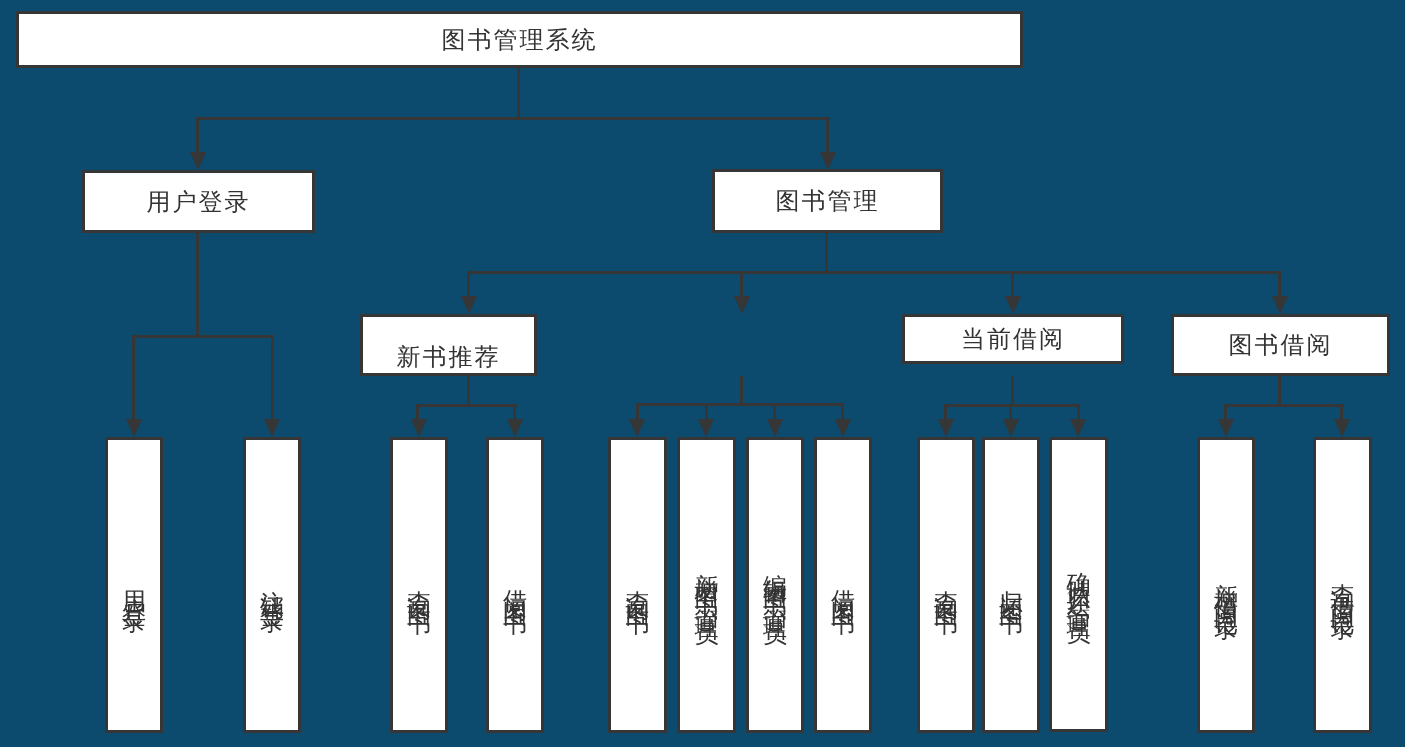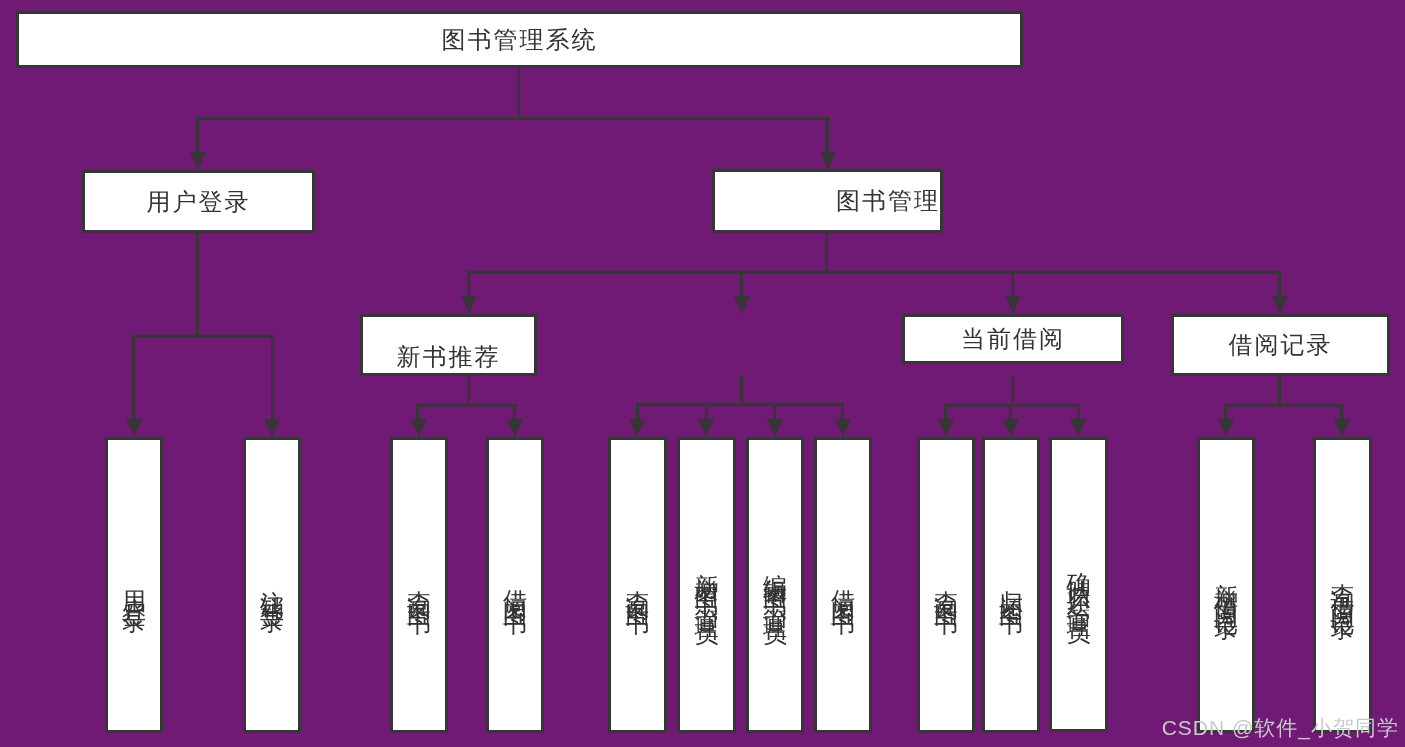--- a/index.html
+++ b/index.html
@@ -1,18 +1,18 @@
 <!DOCTYPE html>
 <html><head>
 <meta charset="utf-8">
 <title>Diagram</title>
 <style>
   html,body{margin:0;padding:0;background:#ffffff;}
   .canvas{
-    position:relative;width:1405px;height:747px;background:#701a75;overflow:hidden;
+    position:relative;width:1405px;height:747px;background:#0c4a6e;overflow:hidden;
     font-family:"Liberation Sans","DejaVu Sans",sans-serif;color:#333333;
   }
   .box{
     position:absolute;box-sizing:border-box;border:3px solid #363636;background:#ffffff;
     display:flex;align-items:center;justify-content:center;
     font-size:24px;letter-spacing:2px;color:#333333;white-space:nowrap;
   }
   .vbox{
     position:absolute;box-sizing:border-box;border:3px solid #363636;background:#ffffff;
     display:flex;align-items:center;justify-content:center;
@@ -45,21 +45,21 @@
   <div class="vline" style="left:517px;top:68px;height:52px;"></div>
   <div class="hline" style="left:197px;top:117px;width:633px;"></div>
   <div class="vline" style="left:196px;top:117px;height:36px;"></div>
   <div class="arrow" style="left:190px;top:152px;"></div>
   <div class="vline" style="left:826px;top:117px;height:36px;"></div>
   <div class="arrow" style="left:820px;top:152px;"></div>
 
   <div class="box" style="left:82px;top:170px;width:233px;height:63px;">
     <span>用户登录</span>
   </div>
-  <div class="box" style="left:712px;top:169px;width:231px;height:64px;justify-content:flex-end;">
+  <div class="box" style="left:712px;top:169px;width:231px;height:64px;">
     <span>图书管理</span>
   </div>
 
   <div class="vline" style="left:196px;top:233px;height:105px;"></div>
   <div class="hline" style="left:132px;top:335px;width:142px;"></div>
   <div class="vline" style="left:132px;top:335px;height:86px;"></div>
   <div class="arrow" style="left:126px;top:419px;"></div>
   <div class="vline" style="left:271px;top:335px;height:86px;"></div>
   <div class="arrow" style="left:264px;top:419px;"></div>
 
@@ -74,21 +74,21 @@
   <div class="vline" style="left:1278px;top:271px;height:27px;"></div>
   <div class="arrow" style="left:1272px;top:296px;"></div>
 
   <div class="box" style="left:360px;top:314px;width:177px;height:62px;align-items:flex-end;">
     <span>新书推荐</span>
   </div>
   <div class="box" style="left:902px;top:314px;width:222px;height:50px;">
     <span>当前借阅</span>
   </div>
   <div class="box" style="left:1171px;top:314px;width:219px;height:62px;">
-    <span>借阅记录</span>
+    <span>图书借阅</span>
   </div>
 
   <div class="vline" style="left:467px;top:376px;height:31px;"></div>
   <div class="hline" style="left:416px;top:404px;width:101px;"></div>
   <div class="vline" style="left:416px;top:404px;height:17px;"></div>
   <div class="arrow" style="left:411px;top:419px;"></div>
   <div class="vline" style="left:513px;top:404px;height:17px;"></div>
   <div class="arrow" style="left:507px;top:419px;"></div>
 
   <div class="vline" style="left:740px;top:376px;height:30px;"></div>
@@ -155,15 +155,14 @@
     <span>确认归还（管理员）</span>
   </div>
 
   <div class="vbox" style="left:1197px;top:437px;width:58px;height:296px;">
     <span>新增借阅记录</span>
   </div>
   <div class="vbox" style="left:1313px;top:437px;width:59px;height:296px;">
     <span>查询借阅记录</span>
   </div>
 
-  <div class="watermark" style="right:6px;top:714px;">CSDN @软件_小贺同学</div>
 
 </div>
 
 </body></html>

